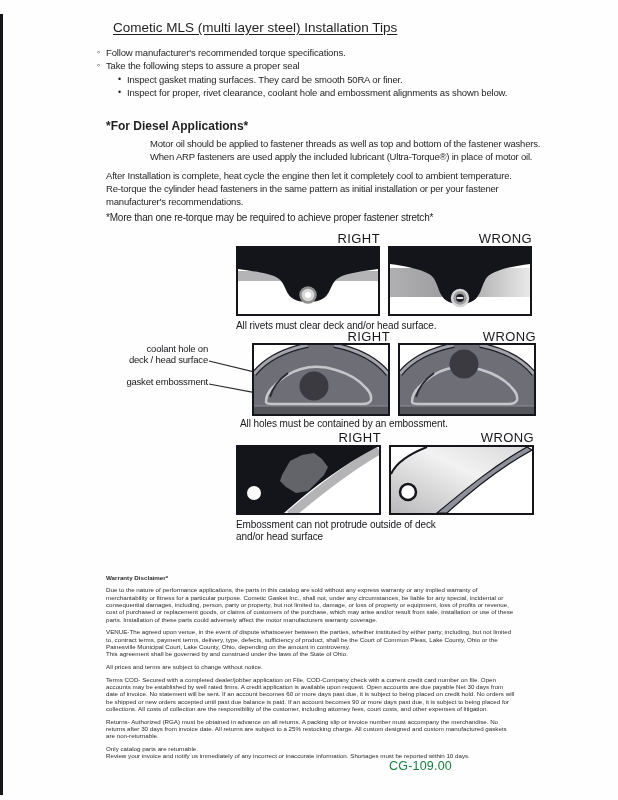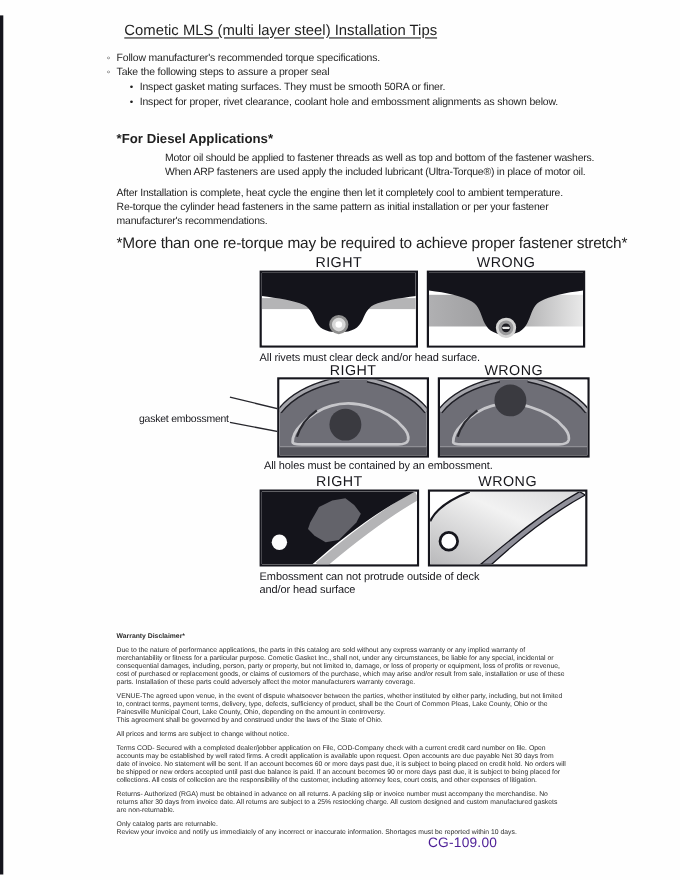--- a/index.html
+++ b/index.html
@@ -14,53 +14,53 @@
     text-decoration:underline;text-underline-offset:2px;letter-spacing:0;
   }
   .tips{left:97px;top:46px;width:470px;font-size:9.5px;letter-spacing:-0.15px;line-height:13.4px;}
   .tip-line{white-space:nowrap;}
   .tip-line.sub{margin-left:21px;}
   .tip-marker{display:inline-block;width:9px;font-size:9px;vertical-align:top;}
   .diesel-h{left:106px;top:119px;font-size:12px;font-weight:bold;}
   .body-par{font-size:9.5px;letter-spacing:-0.2px;line-height:13px;width:414px;}
   .p1{left:106px;top:137px;margin-left:44px;}
   .p2{left:106px;top:169px;}
-  .note{left:106px;top:212px;font-size:14px;letter-spacing:-0.2px;}
+  .note{left:106px;top:212px;font-size:10px;letter-spacing:-0.2px;}
 
-  .dlabel{font-size:13px;letter-spacing:0.4px;text-align:center;color:#17171c;}
+  .dlabel{font-size:13px;letter-spacing:0.4px;text-align:right;color:#17171c;}
   .panel{border:2px solid #15151c;background:#fff;line-height:0;}
   .caption{font-size:10px;letter-spacing:-0.1px;color:#17171c;}
 
   .callout{font-size:9.5px;letter-spacing:-0.2px;text-align:right;line-height:10.5px;color:#17171c;}
   .leader{left:205px;top:355px;}
 
   .legal{
     left:106px;top:575px;width:616px;
     transform:scale(0.6667);transform-origin:0 0;
     font-size:9.3px;line-height:11px;color:#2a2a2a;letter-spacing:0;
   }
   .legal .lg-h{font-weight:bold;margin:0 0 7px 0;}
   .legal p{margin:0 0 8px 0;}
   .legal p.tight{margin:0;}
   .legal .blk{margin:0 0 8px 0;}
-  .footer-code{left:389px;top:759px;font-size:12.5px;color:#4c1d95;letter-spacing:0.2px;text-align:center;}
+  .footer-code{left:389px;top:759px;font-size:12.5px;color:#15803d;letter-spacing:0.2px;text-align:center;}
 </style>
 </head>
 <body>
 
 <div class="page">
 
   <div class="abs edge-line"></div>
 
   <div class="abs title">Cometic MLS (multi layer steel) Installation Tips</div>
 
   <div class="abs tips">
     <div class="tip-line"><span class="tip-marker">◦</span><span>Follow manufacturer's recommended torque specifications.</span></div>
     <div class="tip-line"><span class="tip-marker">◦</span><span>Take the following steps to assure a proper seal</span></div>
-    <div class="tip-line sub"><span class="tip-marker">•</span><span>Inspect gasket mating surfaces.  They must be smooth 50RA or finer.</span></div>
+    <div class="tip-line sub"><span class="tip-marker">•</span><span>Inspect gasket mating surfaces.  They card be smooth 50RA or finer.</span></div>
     <div class="tip-line sub"><span class="tip-marker">•</span><span>Inspect for proper, rivet clearance, coolant hole and embossment alignments as shown below.</span></div>
   </div>
 
   <div class="abs diesel-h">*For Diesel Applications*</div>
   <div class="abs body-par p1">Motor oil should be applied to fastener threads as well as top and bottom of the fastener washers. When ARP fasteners are used apply the included lubricant (Ultra-Torque®) in place of motor oil.</div>
   <div class="abs body-par p2">After Installation is complete, heat cycle the engine then let it completely cool to ambient temperature. Re-torque the cylinder head fasteners in the same pattern as initial installation or per your fastener manufacturer's recommendations.</div>
   <div class="abs note">*More than one re-torque may be required to achieve proper fastener stretch*</div>
 
   <div class="abs dlabel" style="left:236px;top:231px;width:144px;">RIGHT</div>
   <div class="abs dlabel" style="left:388px;top:231px;width:144px;">WRONG</div>
@@ -90,20 +90,24 @@
       <circle cx="70" cy="50" r="8" fill="#9a9a9c" stroke="#d4d4d4" stroke-width="2.5"></circle>
       <circle cx="70" cy="50" r="4" fill="#1c1c22"></circle>
       <rect x="66.5" y="49" width="7" height="2" rx="1" fill="#e8e8e8"></rect>
     </svg>
   </div>
   <div class="abs caption" style="left:236px;top:320px;">All rivets must clear deck and/or head surface.</div>
 
   <div class="abs dlabel" style="left:252px;top:329px;width:138px;">RIGHT</div>
   <div class="abs dlabel" style="left:398px;top:329px;width:138px;">WRONG</div>
 
+  <div class="abs callout" style="left:56px;top:344px;width:152px;">
+    <div>coolant hole on</div>
+    <div>deck / head surface</div>
+  </div>
   <div class="abs callout" style="left:56px;top:377px;width:152px;">gasket embossment</div>
 
   <svg class="abs leader" width="115" height="45" viewBox="0 0 115 45">
     <line x1="4" y1="6" x2="111" y2="32" stroke="#26262c" stroke-width="1.2"></line>
     <line x1="4" y1="29" x2="67" y2="41" stroke="#26262c" stroke-width="1.2"></line>
   </svg>
 
   <div class="abs panel" style="left:252px;top:343px;width:134px;height:69px;">
     <svg width="134" height="69" viewBox="0 0 134 69">
       <rect width="134" height="69" fill="#6e6e76"></rect>

